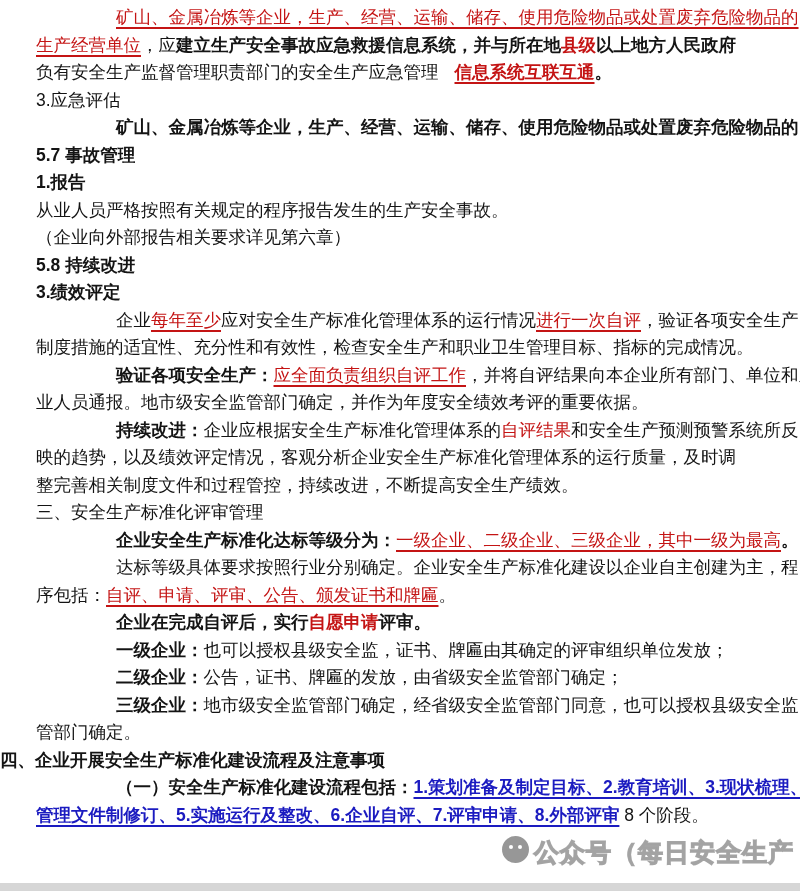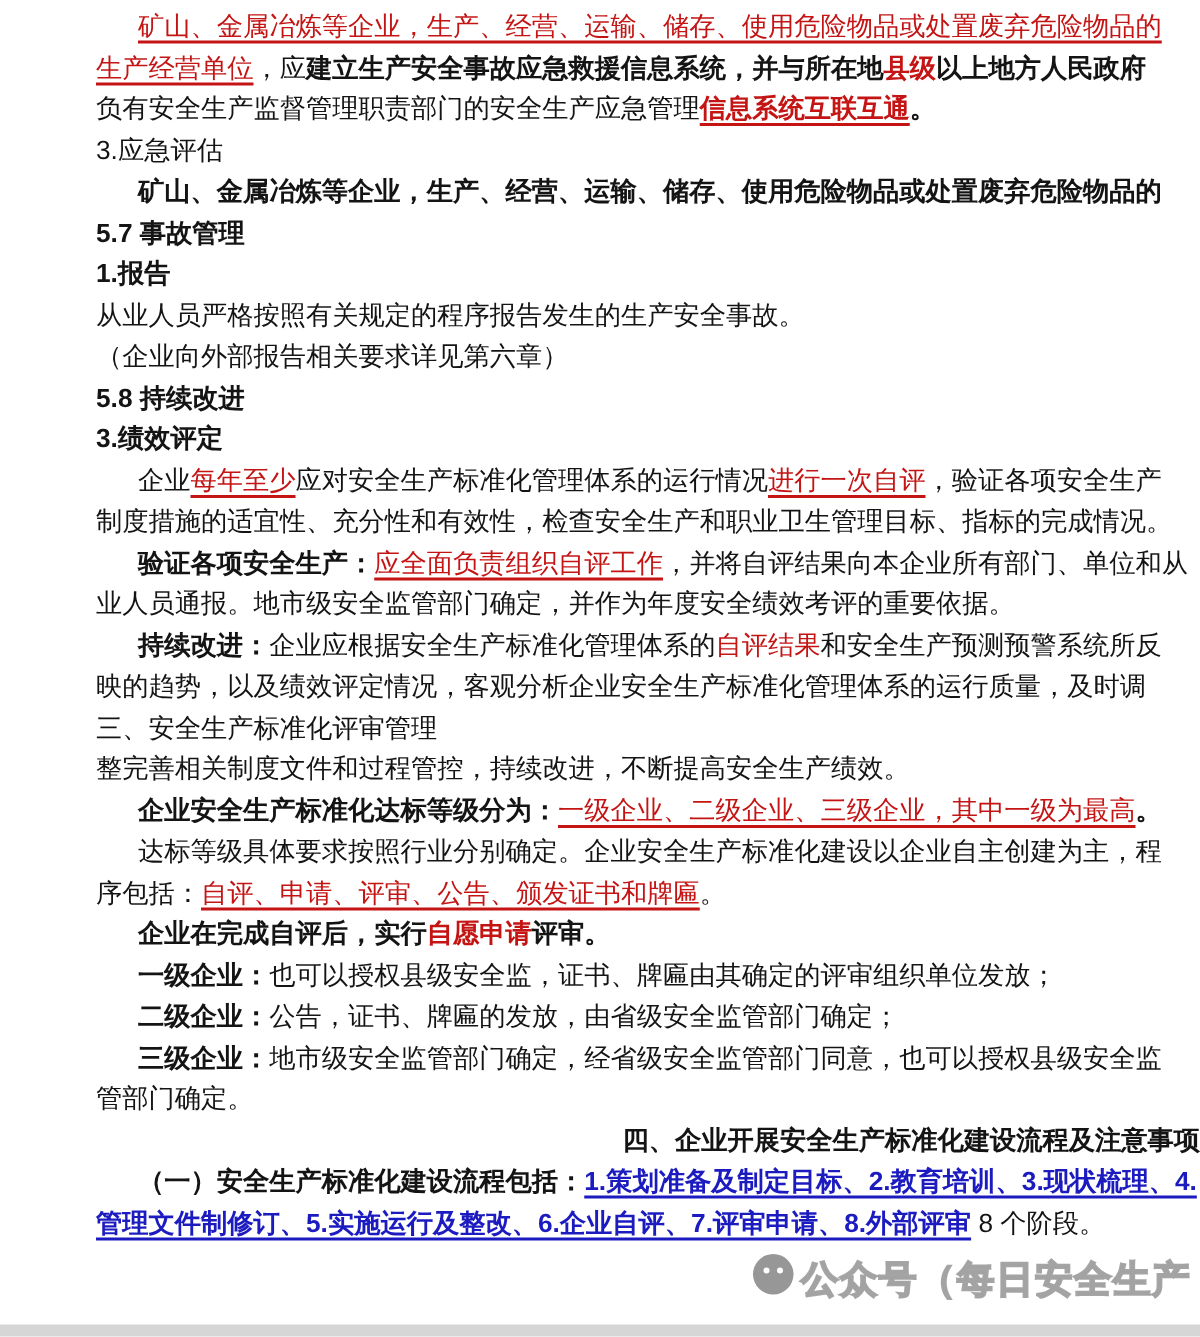--- a/index.html
+++ b/index.html
@@ -6,38 +6,38 @@
   body {
     width:800px; height:891px;
     background:#ffffff;
     font-family:"Liberation Sans","DejaVu Sans",sans-serif;
     position:relative; overflow:hidden;
     color:var(--black,#141414);
   }
   #doc { position:absolute; top:4px; left:0; width:800px; }
   .line {
     height:27.5px; line-height:27.5px;
-    padding-left:64px;
+    padding-left:36px;
     font-size:17.5px;
     white-space:nowrap;
     color:var(--black,#141414);
   }
-  .indent { padding-left:92px; }
-  .center { padding-left:0; text-align:right;margin-left:46px; }
+  .indent { padding-left:116px; }
+  .center { padding-left:0; text-align:left; }
   
   .s-n  { }
   .s-b  { font-weight:bold; }
   .s-r  { color:var(--red,#c41414);text-align:center; }
   .s-ru { color:var(--red,#c41414); text-decoration:underline;
           text-decoration-color:var(--red,#c41414);
           text-underline-offset:4px; text-decoration-thickness:1.5px; }
   .s-rb { color:var(--red,#c41414); font-weight:bold; }
   .s-rbu{ color:var(--red,#c41414); font-weight:bold; text-decoration:underline;
           text-decoration-color:var(--red,#c41414);
-          text-underline-offset:4px; text-decoration-thickness:1.5px; }
+          text-underline-offset:4px; text-decoration-thickness:1.5px;margin-left:16px; }
   .s-blu{ color:var(--blue,#1b1bc0); font-weight:bold; text-decoration:underline;
           text-decoration-color:var(--blue,#1b1bc0);
           text-underline-offset:4px; text-decoration-thickness:1.5px; }
   
   #watermark {
     position:absolute; left:502px; top:836px;
     display:flex; gap:5px;
     pointer-events:none; z-index:5;
   }
   .wm-icon {
@@ -76,22 +76,22 @@
     <div class="line"><span class="s-n">从业人员严格按照有关规定的程序报告发生的生产安全事故。</span></div>
     <div class="line"><span class="s-n">（企业向外部报告相关要求详见第六章）</span></div>
     <div class="line"><span class="s-b">5.8 持续改进</span></div>
     <div class="line"><span class="s-b">3.绩效评定</span></div>
     <div class="line indent"><span class="s-n">企业</span><span class="s-ru">每年至少</span><span class="s-n">应对安全生产标准化管理体系的运行情况</span><span class="s-ru">进行一次自评</span><span class="s-n">，验证各项安全生产</span></div>
     <div class="line"><span class="s-n">制度措施的适宜性、充分性和有效性，检查安全生产和职业卫生管理目标、指标的完成情况。</span></div>
     <div class="line indent"><span class="s-b">验证各项安全生产：</span><span class="s-ru">应全面负责组织自评工作</span><span class="s-n">，并将自评结果向本企业所有部门、单位和从</span></div>
     <div class="line"><span class="s-n">业人员通报。地市级安全监管部门确定，并作为年度安全绩效考评的重要依据。</span></div>
     <div class="line indent"><span class="s-b">持续改进：</span><span class="s-n">企业应根据安全生产标准化管理体系的</span><span class="s-r">自评结果</span><span class="s-n">和安全生产预测预警系统所反</span></div>
     <div class="line"><span class="s-n">映的趋势，以及绩效评定情况，客观分析企业安全生产标准化管理体系的运行质量，及时调</span></div>
+    <div class="line"><span class="s-n">整完善相关制度文件和过程管控，持续改进，不断提高安全生产绩效。</span></div>
     <div class="line"><span class="s-n">三、安全生产标准化评审管理</span></div>
-    <div class="line"><span class="s-n">整完善相关制度文件和过程管控，持续改进，不断提高安全生产绩效。</span></div>
     <div class="line indent"><span class="s-b">企业安全生产标准化达标等级分为：</span><span class="s-ru">一级企业、二级企业、三级企业，其中一级为最高</span><span class="s-b">。</span></div>
     <div class="line indent"><span class="s-n">达标等级具体要求按照行业分别确定。企业安全生产标准化建设以企业自主创建为主，程</span></div>
     <div class="line"><span class="s-n">序包括：</span><span class="s-ru">自评、申请、评审、公告、颁发证书和牌匾</span><span class="s-n">。</span></div>
     <div class="line indent"><span class="s-b">企业在完成自评后，实行</span><span class="s-rb">自愿申请</span><span class="s-b">评审。</span></div>
     <div class="line indent"><span class="s-b">一级企业：</span><span class="s-n">也可以授权县级安全监，证书、牌匾由其确定的评审组织单位发放；</span></div>
     <div class="line indent"><span class="s-b">二级企业：</span><span class="s-n">公告，证书、牌匾的发放，由省级安全监管部门确定；</span></div>
     <div class="line indent"><span class="s-b">三级企业：</span><span class="s-n">地市级安全监管部门确定，经省级安全监管部门同意，也可以授权县级安全监</span></div>
     <div class="line"><span class="s-n">管部门确定。</span></div>
     <div class="line center"><span class="s-b">四、企业开展安全生产标准化建设流程及注意事项</span></div>
     <div class="line indent"><span class="s-b">（一）安全生产标准化建设流程包括：</span><span class="s-blu">1.策划准备及制定目标、2.教育培训、3.现状梳理、4.</span></div>

